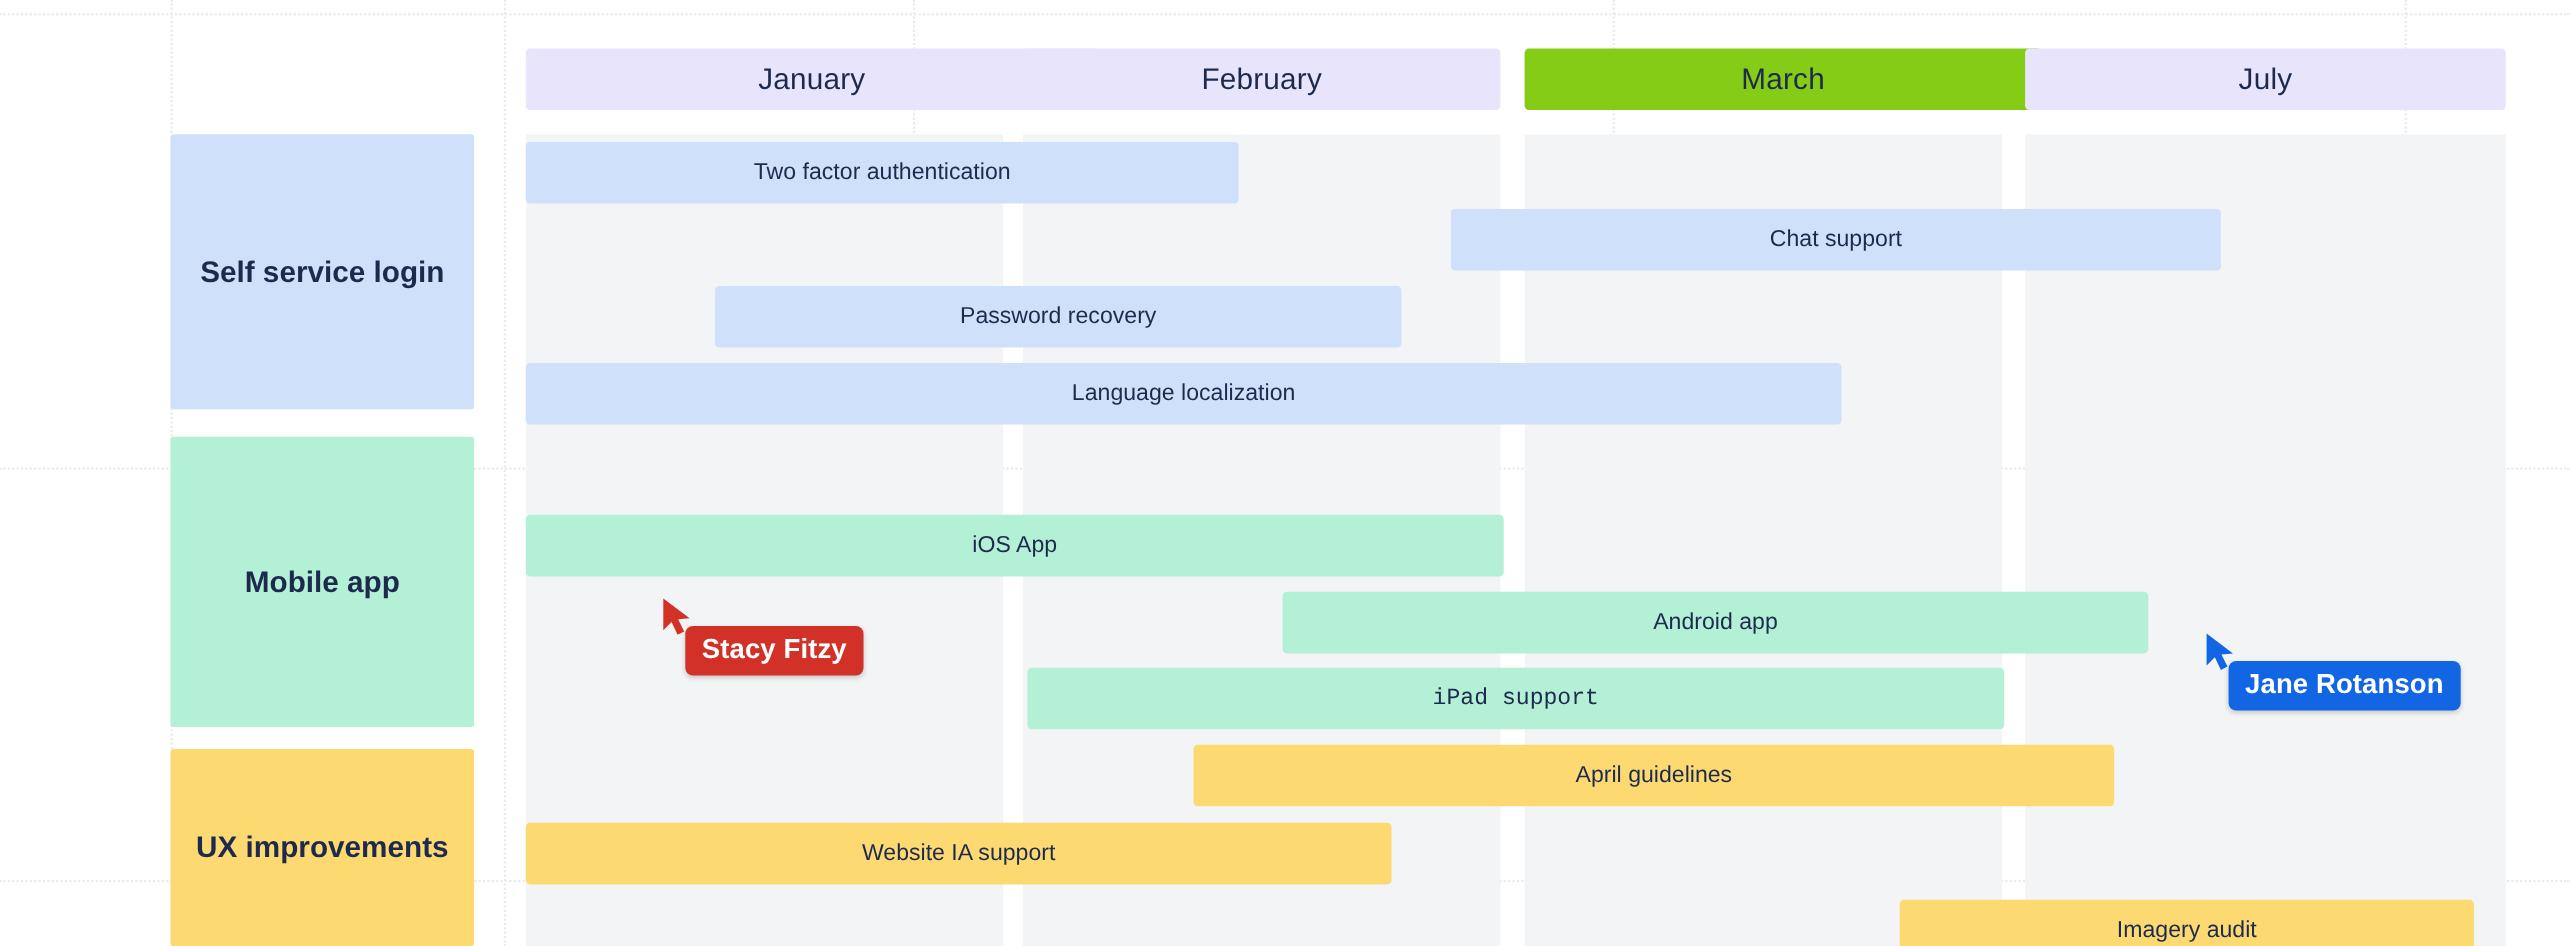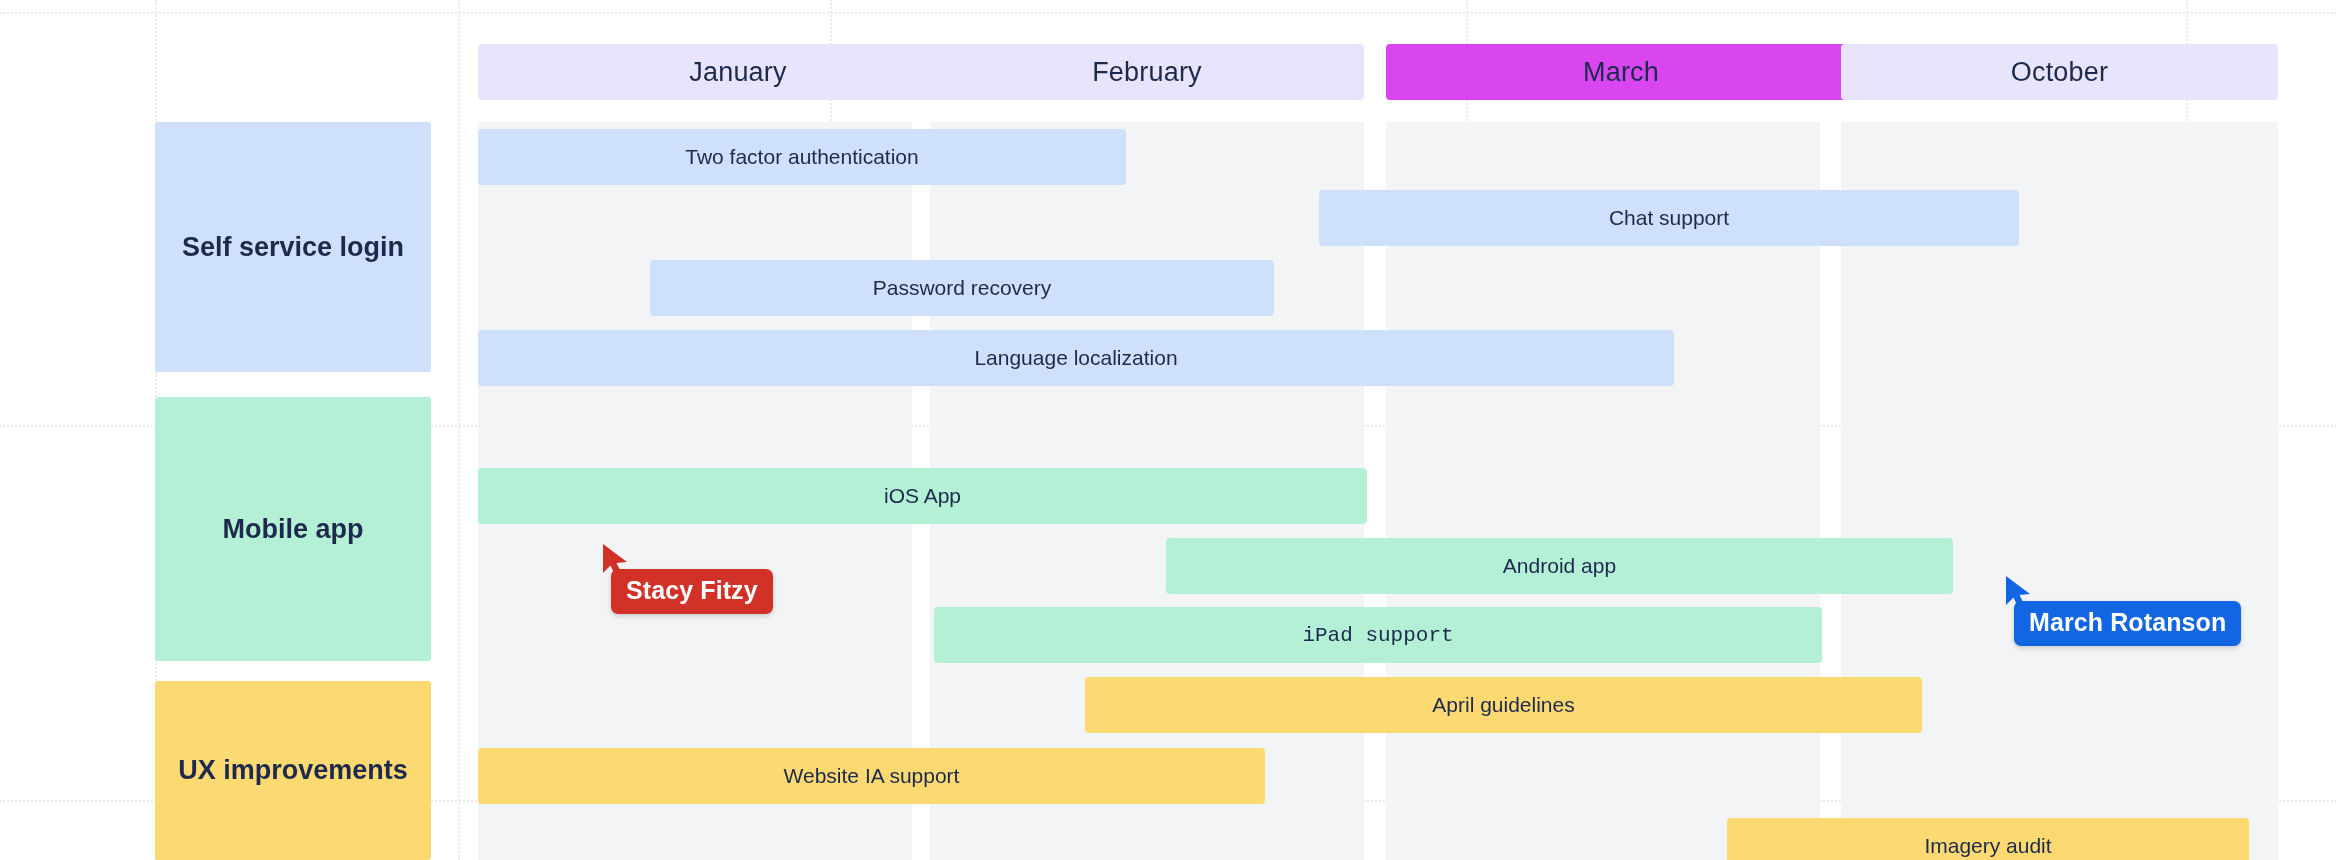--- a/index.html
+++ b/index.html
@@ -99,21 +99,21 @@
     padding: 0 10px;
   }
 
   
   .cursor {
     position: absolute;
     z-index: 40;
   }
   .cursor-badge {
     position: absolute;
-    left: 10px;
+    left: 22px;
     top: 26px;
     border-radius: 7px;
     padding: 7px 15px 9px 15px;
     box-shadow: 0 2px 5px rgba(0,0,0,0.18);
     white-space: nowrap;
   }
   .cursor-badge span {
     font-size: 25px;
     font-weight: 700;
     color: #ffffff;
@@ -143,25 +143,25 @@
       <div class="month-band" style="left: 1841px; width: 437px; background: rgb(242, 244, 246);"></div>
     </div>
 
   <div id="month-header-layer">
       <div class="month-header" style="left: 478px; width: 520px; background: rgb(232, 228, 252);">
         <span>January</span>
       </div>
       <div class="month-header" style="left: 930px; width: 434px; background: rgb(232, 228, 252);">
         <span>February</span>
       </div>
-      <div class="month-header" style="left: 1386px; width: 470px; background: #d946ef;">
+      <div class="month-header" style="left: 1386px; width: 470px; background: #84cc16;">
         <span>March</span>
       </div>
       <div class="month-header" style="left: 1841px; width: 437px; background: rgb(232, 228, 252);">
-        <span>October</span>
+        <span>July</span>
       </div>
     </div>
 
   <div id="group-layer">
       <div class="group-label" style="top: 122px; height: 250px; background: rgb(207, 224, 251);">
         <span>Self service login</span>
       </div>
       <div class="group-label" style="top: 397px; height: 264px; background: rgb(180, 240, 214);">
         <span>Mobile app</span>
       </div>
@@ -207,17 +207,17 @@
       <div class="cursor" style="left: 601px; top: 543px;">
         <svg width="30" height="36" viewBox="0 0 30 36" style="position: absolute; left: 0px; top: 0px;">
           <path d="M2 1 L2 30 L9.5 22.5 L15 34 L21 31 L15.5 20 L26 19 Z" fill="#d13127"></path>
         </svg>
         <div class="cursor-badge" style="background: rgb(209, 49, 39);"><span>Stacy Fitzy</span></div>
       </div>
       <div class="cursor" style="left: 2004px; top: 575px;">
         <svg width="30" height="36" viewBox="0 0 30 36" style="position: absolute; left: 0px; top: 0px;">
           <path d="M2 1 L2 30 L9.5 22.5 L15 34 L21 31 L15.5 20 L26 19 Z" fill="#1266e3"></path>
         </svg>
-        <div class="cursor-badge" style="background: rgb(18, 102, 227);"><span>March Rotanson</span></div>
+        <div class="cursor-badge" style="background: rgb(18, 102, 227);"><span>Jane Rotanson</span></div>
       </div>
     </div>
 
 </div>
 
 </body></html>

